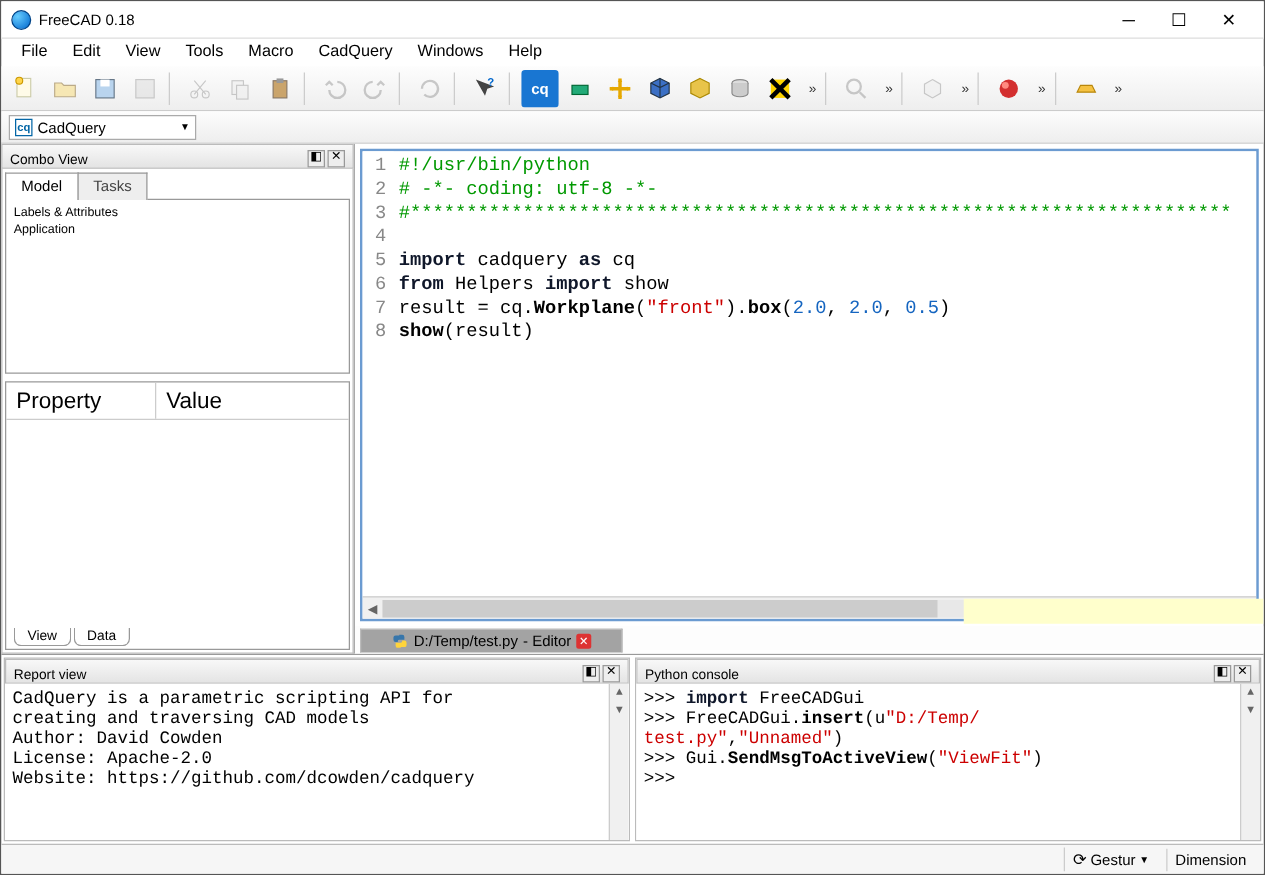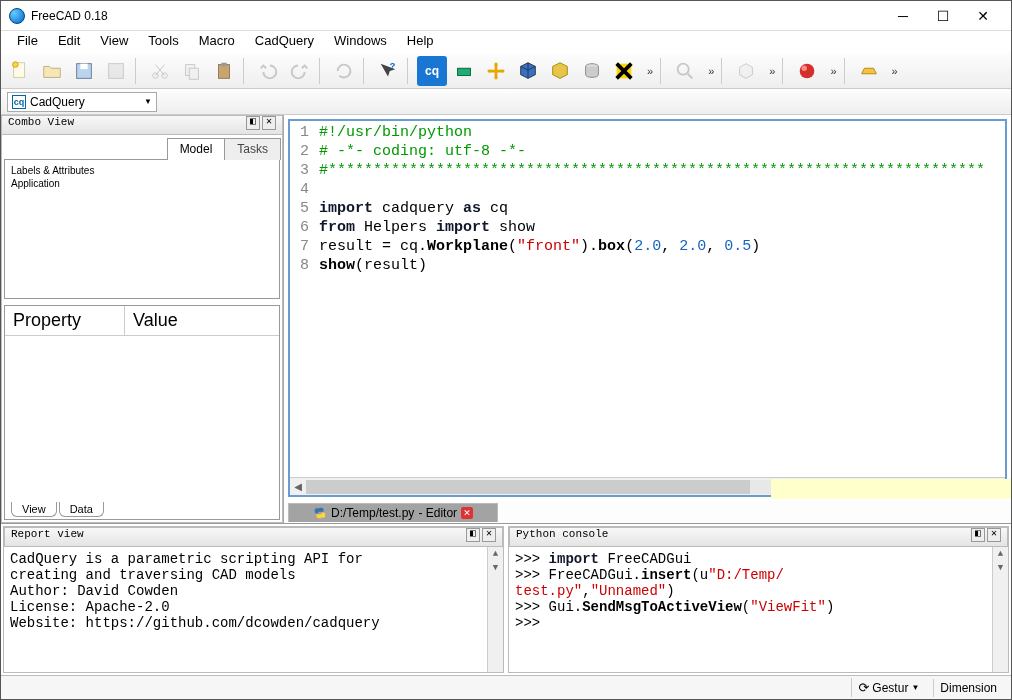--- a/index.html
+++ b/index.html
@@ -18,25 +18,25 @@
 .tbsep { width: 6px; height: 26px; border-left: 1px solid #ccc; margin: 0 2px; }
 .overflow { font-size: 11px; letter-spacing: -3px; padding: 0 6px; color: #333; }
 
 .toolbar-row2 { height: 26px; display: flex; align-items: center; padding: 2px 6px; background: linear-gradient(#fdfdfd,#eee); border-bottom: 1px solid #ccc; }
 .wb-select { display: flex; align-items: center; border: 1px solid #aaa; background: #fff; height: 20px; padding: 0 4px; gap: 4px; width: 150px; }
 .wb-select .cq-ic { width: 14px; height: 14px; background:#fff; border:1px solid #0366a6; color:#0366a6; font-size:9px; font-weight:bold; display:flex; align-items:center; justify-content:center; }
 .wb-select .dd { margin-left:auto; font-size:8px; }
 
 .body { flex:1; display:flex; overflow:hidden; }
 .left-pane { width: 283px; display:flex; flex-direction:column; border-right:1px solid #aaa; }
-.panel-title { background:linear-gradient(#f8f8f8,#e4e4e4); border:1px solid #bbb; height:20px; display:flex; align-items:flex-start; padding:0 6px; font-size:11px;font-family:Liberation Mono, monospace; }
+.panel-title { background:linear-gradient(#f8f8f8,#e4e4e4); border:1px solid #bbb; height:20px; display:flex; align-items:flex-end; padding:0 6px; font-size:11px; }
 .panel-title .spacer { flex:1; }
 .panel-title .pbtn { width:14px; height:14px; font-size:10px; line-height:10px; text-align:center; border:1px solid #999; margin-left:2px; background:#eee; }
 .combo-body { flex:1; display:flex; flex-direction:column; border:1px solid #bbb; border-top:none; padding:2px; }
-.combo-tabs { display:flex; height:22px;justify-content:flex-end; }
+.combo-tabs { display:flex; height:22px; }
 .combo-tab { padding:3px 12px; border:1px solid #999; border-bottom:none; background:#fff; font-size:12px; margin-right:-1px; position:relative; top:1px; }
 .combo-tab.inactive { background:#eee; color:#444; }
 .tree-area { border:1px solid #999; height:140px; padding:4px 6px; font-size:10px; background:#fff; }
 .tree-area div { padding:1px 0; }
 .prop-area { border:1px solid #999; flex:1; margin-top:6px; background:#fff; display:flex; flex-direction:column; }
 .prop-head { display:flex; border-bottom:1px solid #ccc; }
 .prop-head div { padding:4px 8px; font-size:18px; }
 .prop-head .col1 { width:120px; border-right:1px solid #ccc; }
 .bottom-tabs { display:flex; padding:2px 6px; gap:2px; }
 .btab { border:1px solid #999; border-top:none; border-radius:0 0 6px 6px; padding:1px 10px; font-size:11px; background:#fff; }

